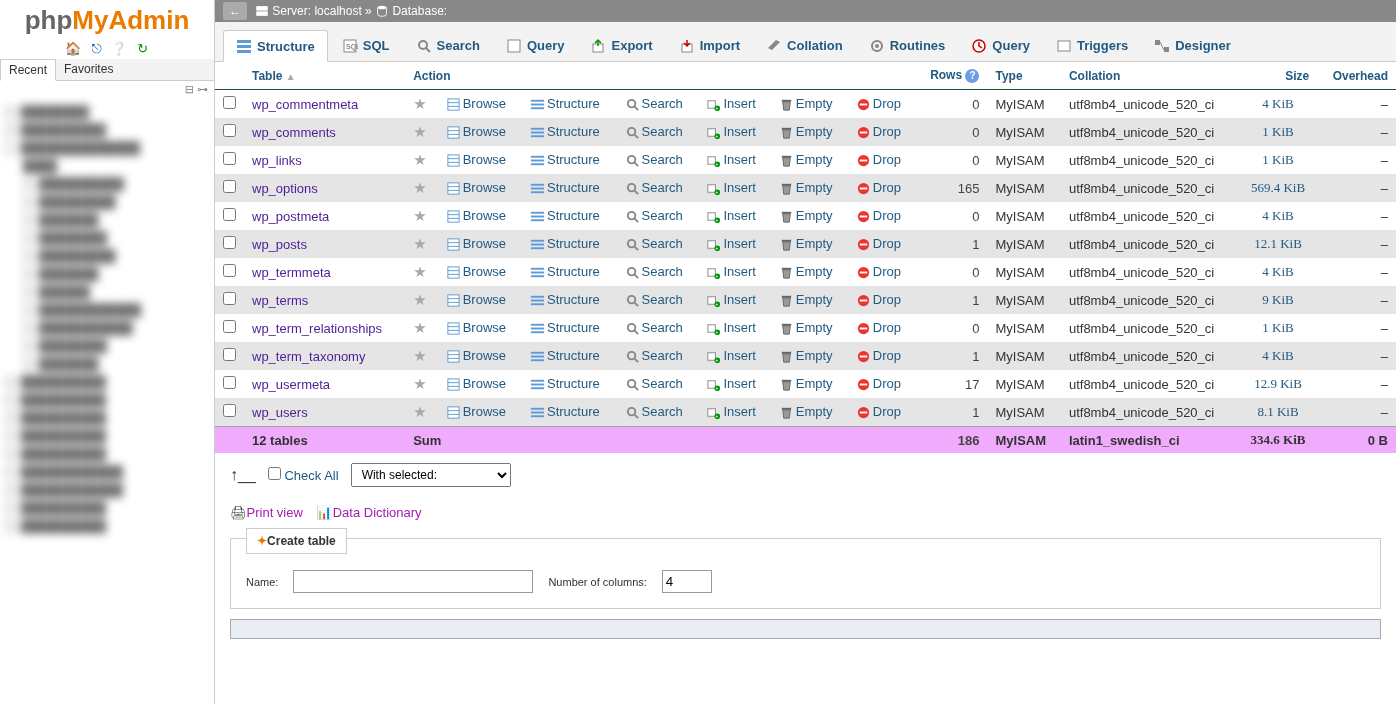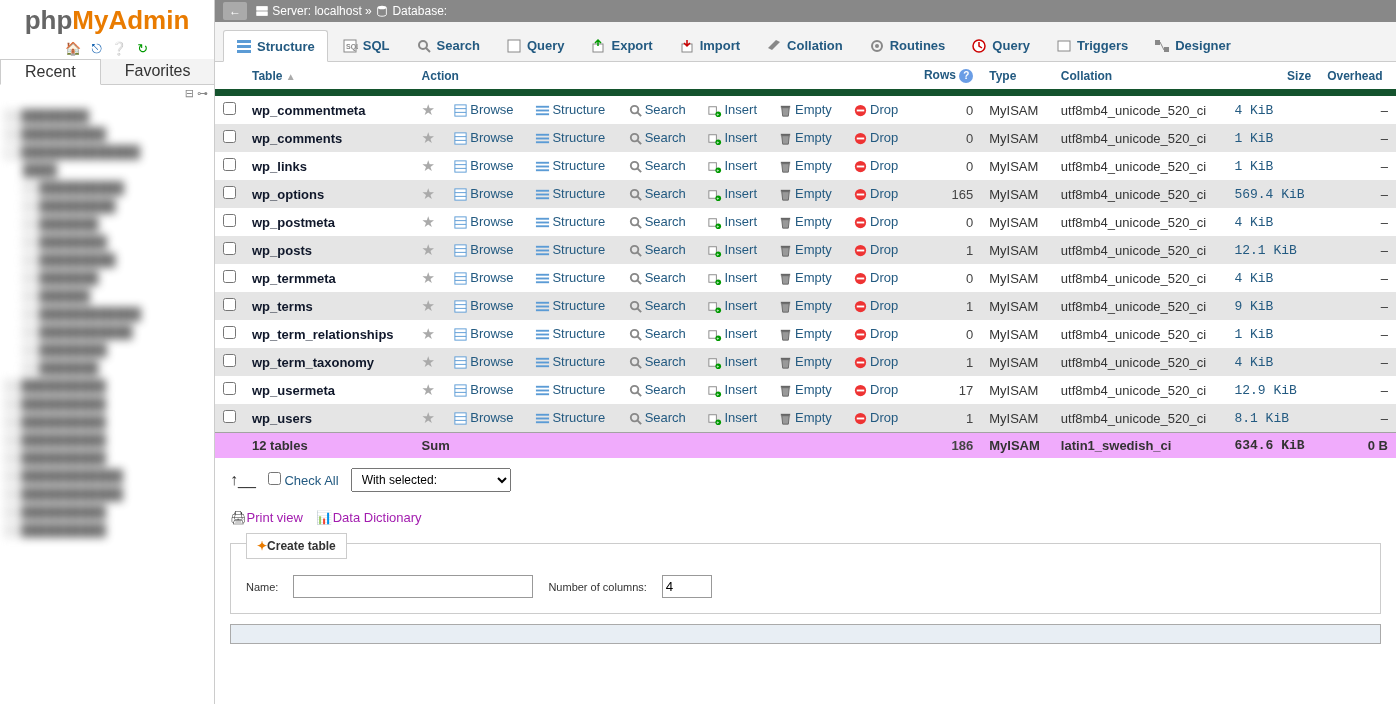--- a/index.html
+++ b/index.html
@@ -4,45 +4,45 @@
 <style>
 *{box-sizing:border-box;margin:0;padding:0}
 body{font-family:sans-serif;font-size:13px;color:#333;background:#fff}
 .sidebar{position:fixed;left:0;top:0;width:215px;height:100%;background:#fff;border-right:1px solid #ccc;overflow:hidden}
 .logo{text-align:center;padding:5px 5px 3px;font-size:26px;font-weight:bold;}
 .logo .p1{color:#666}
 .logo .p2{color:#e97b00}
 .logo-icons{text-align:center;padding:2px}
 .logo-icons span{margin:0 3px;cursor:pointer}
 .nav-tabs{display:flex;background:#f3f3f3;border-bottom:1px solid #ccc}
-.nav-tabs span{padding:3px 24px;font-size:16px;cursor:pointer}
+.nav-tabs span{padding:3px 8px;font-size:12px;cursor:pointer}
 .nav-tabs .active{background:#fff;border:1px solid #ccc;border-bottom:1px solid #fff;margin-bottom:-1px}
 .tree{padding:5px;filter:blur(4px);opacity:.7}
 .tree-item{padding:2px 0;font-size:12px}
 .pm{display:inline-block;width:13px;height:13px;border:1px solid #888;text-align:center;line-height:11px;font-size:11px;margin-right:3px;background:#fff}
 .mini-icons{text-align:right;padding:2px 6px;font-size:11px;color:#888}
 .main{margin-left:215px}
 .topbar{background:#888;color:#fff;padding:4px 8px;font-size:12px;display:flex;align-items:center;height:22px}
 .topbar .arrow{background:#aaa;padding:2px 6px;margin-right:8px;border-radius:2px;cursor:pointer}
 .bc a{color:#fff;text-decoration:none}
 .tabs{background:#f3f3f3;padding:8px 8px 0;border-bottom:1px solid #ccc;display:flex;flex-wrap:wrap}
 .tabs .tab{padding:7px 12px;margin-right:2px;color:#235a81;font-weight:bold;cursor:pointer;display:flex;align-items:center;gap:5px;border-radius:3px 3px 0 0}
 .tabs .tab.active{background:#fff;border:1px solid #ccc;border-bottom:1px solid #fff;margin-bottom:-1px}
 .ticon{width:16px;height:16px}
 .content{padding:0}
 table.data{width:100%;border-collapse:collapse}
-table.data th{text-align:left;padding:6px 8px;background:#fff;color:#235a81;font-weight:bold;border-bottom:7px solid #14532d;font-size:12px}
+table.data th{text-align:left;padding:6px 8px;background:#fff;color:#235a81;font-weight:bold;border-bottom:1px solid #14532d;font-size:12px}
 table.data td{padding:5px 8px;font-size:13px}
 table.data tr.odd td{background:#fff}
 table.data tr.even td{background:#e5e5e5}
 table.data tr.sum td{background:#f0abfc;font-weight:bold;border-top:1px solid #a3a3a3}
-.tname{color:#0f172a;font-weight:bold;cursor:pointer}
+.tname{color:#4c1d95;font-weight:normal;cursor:pointer}
 .alink{color:#235a81;cursor:pointer}
 .rows{text-align:right;color:#444}
-.size{font-family:Liberation Mono, monospace;text-align:left;font-size:11px;color:#235a81}
+.size{font-family:Liberation Serif, serif;text-align:center;font-size:11px;color:#235a81}
 .overhead{text-align:right}
 .star{color:#aaa;font-size:15px;cursor:pointer}
 .aicon{display:inline-block;width:15px;height:15px;vertical-align:middle;margin-right:2px}
 .checkrow{padding:10px 15px;display:flex;align-items:center;gap:12px}
 .upcurve{font-size:16px}
 select.withsel{padding:3px 6px;font-size:12px;width:160px}
 .links-row{padding:8px 15px}
 .links-row a{color:#a21caf;text-decoration:none;margin-right:10px}
 .fieldset{margin:10px 15px;border:1px solid #ccc;padding:15px}
 .legend{background:#fff;border:1px solid #ccc;padding:5px 10px;font-weight:bold;font-size:12px;position:relative;top:-26px;display:inline-block}
@@ -204,21 +204,21 @@
     <table class="data">
       <thead>
         <tr>
           <th style="width:25px"></th>
           <th><span>Table</span> <span style="color:#aaa;font-size:10px">▲</span></th>
           <th colspan="7">Action</th>
           <th style="text-align:right"><span>Rows</span> <span class="qicon">?</span></th>
           <th>Type</th>
           <th>Collation</th>
           <th style="text-align:right">Size</th>
-          <th style="">Overhead</th>
+          <th style="text-align:right">Overhead</th>
         </tr>
       </thead>
       <tbody id="tbody">
           <tr class="odd">
             <td><input type="checkbox" class="chk" style=""></td>
             <td><span class="tname">wp_commentmeta</span></td>
             <td><span class="star">★</span></td>
             <td><svg class="aicon" viewBox="0 0 16 16">
                 <rect x="2" y="2" width="12" height="12" fill="#fff" stroke="#5b9bd5"></rect>
                 <line x1="2" y1="6" x2="14" y2="6" stroke="#5b9bd5"></line>
@@ -659,21 +659,21 @@
             <td class="size">8.1 KiB</td>
             <td class="overhead">–</td>
           </tr>
           <tr class="sum">
             <td></td>
             <td>12 tables</td>
             <td colspan="7">Sum</td>
             <td class="rows">186</td>
             <td>MyISAM</td>
             <td>latin1_swedish_ci</td>
-            <td class="size" style="color:#333">634.6 KiB</td>
+            <td class="size" style="color:#333">334.6 KiB</td>
             <td class="overhead">0 B</td>
           </tr>
         </tbody>
     </table>
 
     <div class="checkrow">
       <span class="upcurve">↑__</span>
       <label><input type="checkbox" class="chk" style=""> <span class="alink">Check All</span></label>
       <select class="withsel">
         <option>With selected:</option>

